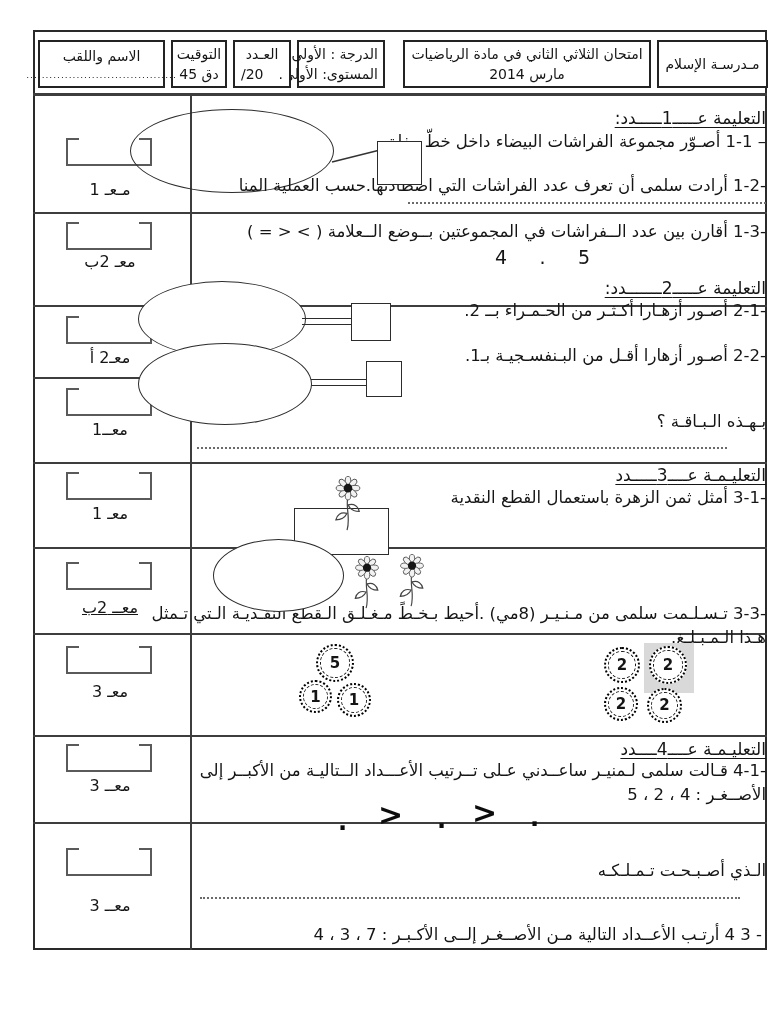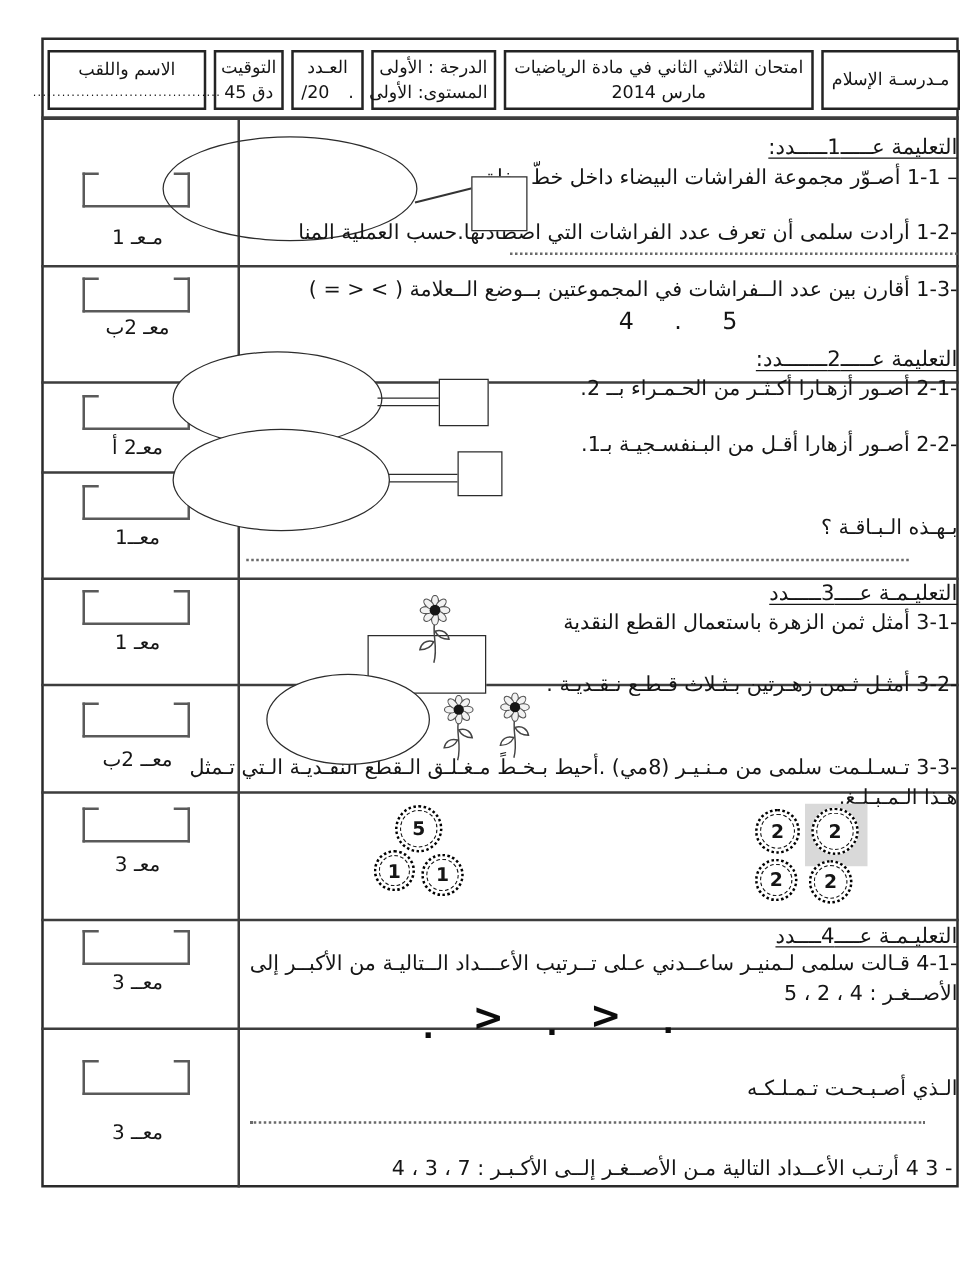--- a/index.html
+++ b/index.html
@@ -49,21 +49,21 @@
 
   <div class="outer"></div>
 
   <div class="hcell" style="left:657px;top:40px;width:111px;height:48px;">
     <div class="ln">مـدرسـة الإسلام</div>
   </div>
   <div class="hcell" style="left:403px;top:40px;width:248px;height:48px;">
     <div class="ln">امتحان الثلاثي الثاني في مادة الرياضيات</div>
     <div class="ln">مارس 2014</div>
   </div>
-  <div class="hcell" style="left:297px;top:40px;width:100px;height:48px;">
+  <div class="hcell" style="left:297px;top:40px;width:88px;height:48px;">
     <div class="ln lnr">الدرجة : الأولى</div>
     <div class="ln lnr">المستوى: الأولى</div>
   </div>
   <div class="hcell" style="left:233px;top:40px;width:58px;height:48px;">
     <div class="ln">العـدد</div>
     <div class="ln" style="width:100%;display:flex;direction:rtl;justify-content:space-between;padding:0 6px;box-sizing:border-box;">
       <span>.</span>
       <span class="num">/20</span>
     </div>
   </div>
@@ -91,21 +91,21 @@
   <div class="marklabel" style="top:180px;">مـعـ 1</div>
   <div class="markbox" style="left:66px;top:222px;"></div>
   <div class="marklabel" style="top:252px;">معـ 2ب</div>
   <div class="markbox" style="left:66px;top:316px;"></div>
   <div class="marklabel" style="top:348px;">معـ2 أ</div>
   <div class="markbox" style="left:66px;top:388px;"></div>
   <div class="marklabel" style="top:420px;">معــ1</div>
   <div class="markbox" style="left:66px;top:472px;"></div>
   <div class="marklabel" style="top:504px;">معـ 1</div>
   <div class="markbox" style="left:66px;top:562px;"></div>
-  <div class="marklabel" style="top:598px;">معــ 2ب</div>
+  <div class="marklabel" style="top:598px;text-decoration:underline;">معــ 2ب</div>
   <div class="markbox" style="left:66px;top:646px;"></div>
   <div class="marklabel" style="top:682px;">معـ 3</div>
   <div class="markbox" style="left:66px;top:744px;"></div>
   <div class="marklabel" style="top:776px;">معــ 3</div>
   <div class="markbox" style="left:66px;top:848px;"></div>
   <div class="marklabel" style="top:896px;">معــ 3</div>
 
   <div class="qline title" style="right:10px;top:108px;">التعليمة عـــــ1ـــــدد:</div>
   <div class="qline" style="right:10px;top:132px;">
     <span class="num">1-1 –</span>
@@ -168,24 +168,20 @@
       <ellipse cx="20" cy="5.5" rx="3" ry="5.2" transform="rotate(45 20 13)"></ellipse>
       <ellipse cx="20" cy="5.5" rx="3" ry="5.2" transform="rotate(90 20 13)"></ellipse>
       <ellipse cx="20" cy="5.5" rx="3" ry="5.2" transform="rotate(135 20 13)"></ellipse>
       <ellipse cx="20" cy="5.5" rx="3" ry="5.2" transform="rotate(180 20 13)"></ellipse>
       <ellipse cx="20" cy="5.5" rx="3" ry="5.2" transform="rotate(225 20 13)"></ellipse>
       <ellipse cx="20" cy="5.5" rx="3" ry="5.2" transform="rotate(270 20 13)"></ellipse>
       <ellipse cx="20" cy="5.5" rx="3" ry="5.2" transform="rotate(315 20 13)"></ellipse>
     </g>
     <circle cx="20" cy="13" r="4.6" fill="#161616"></circle>
   </svg>
-  <div class="qline" style="right:10px;top:538px;z-index:1;">
-    <span class="num">3-2-</span>
-    <span>أمثـل ثـمن زهـرتين بـثـلاث قـطـع نـقـديـة .</span>
-  </div>
   <div class="ellipse" style="left:213px;top:539px;width:131px;height:73px;z-index:2;background:#fff;"></div>
   <svg class="flower" style="left:349px;top:556px;" width="36" height="54" viewBox="0 0 40 60">
     <g stroke="#444" fill="none" stroke-width="1.3">
       <path d="M20 21 C17 34 23 44 19 58"></path>
       <path d="M19 40 C12 38 8 42 7 47 C13 47 17 44 19 40 Z"></path>
       <path d="M20 31 C27 29 31 33 32 38 C26 38 22 35 20 31 Z"></path>
     </g>
     <g fill="#f2f2f2" stroke="#555" stroke-width="1">
       <ellipse cx="20" cy="5.5" rx="3" ry="5.2" transform="rotate(0 20 13)"></ellipse>
       <ellipse cx="20" cy="5.5" rx="3" ry="5.2" transform="rotate(45 20 13)"></ellipse>

